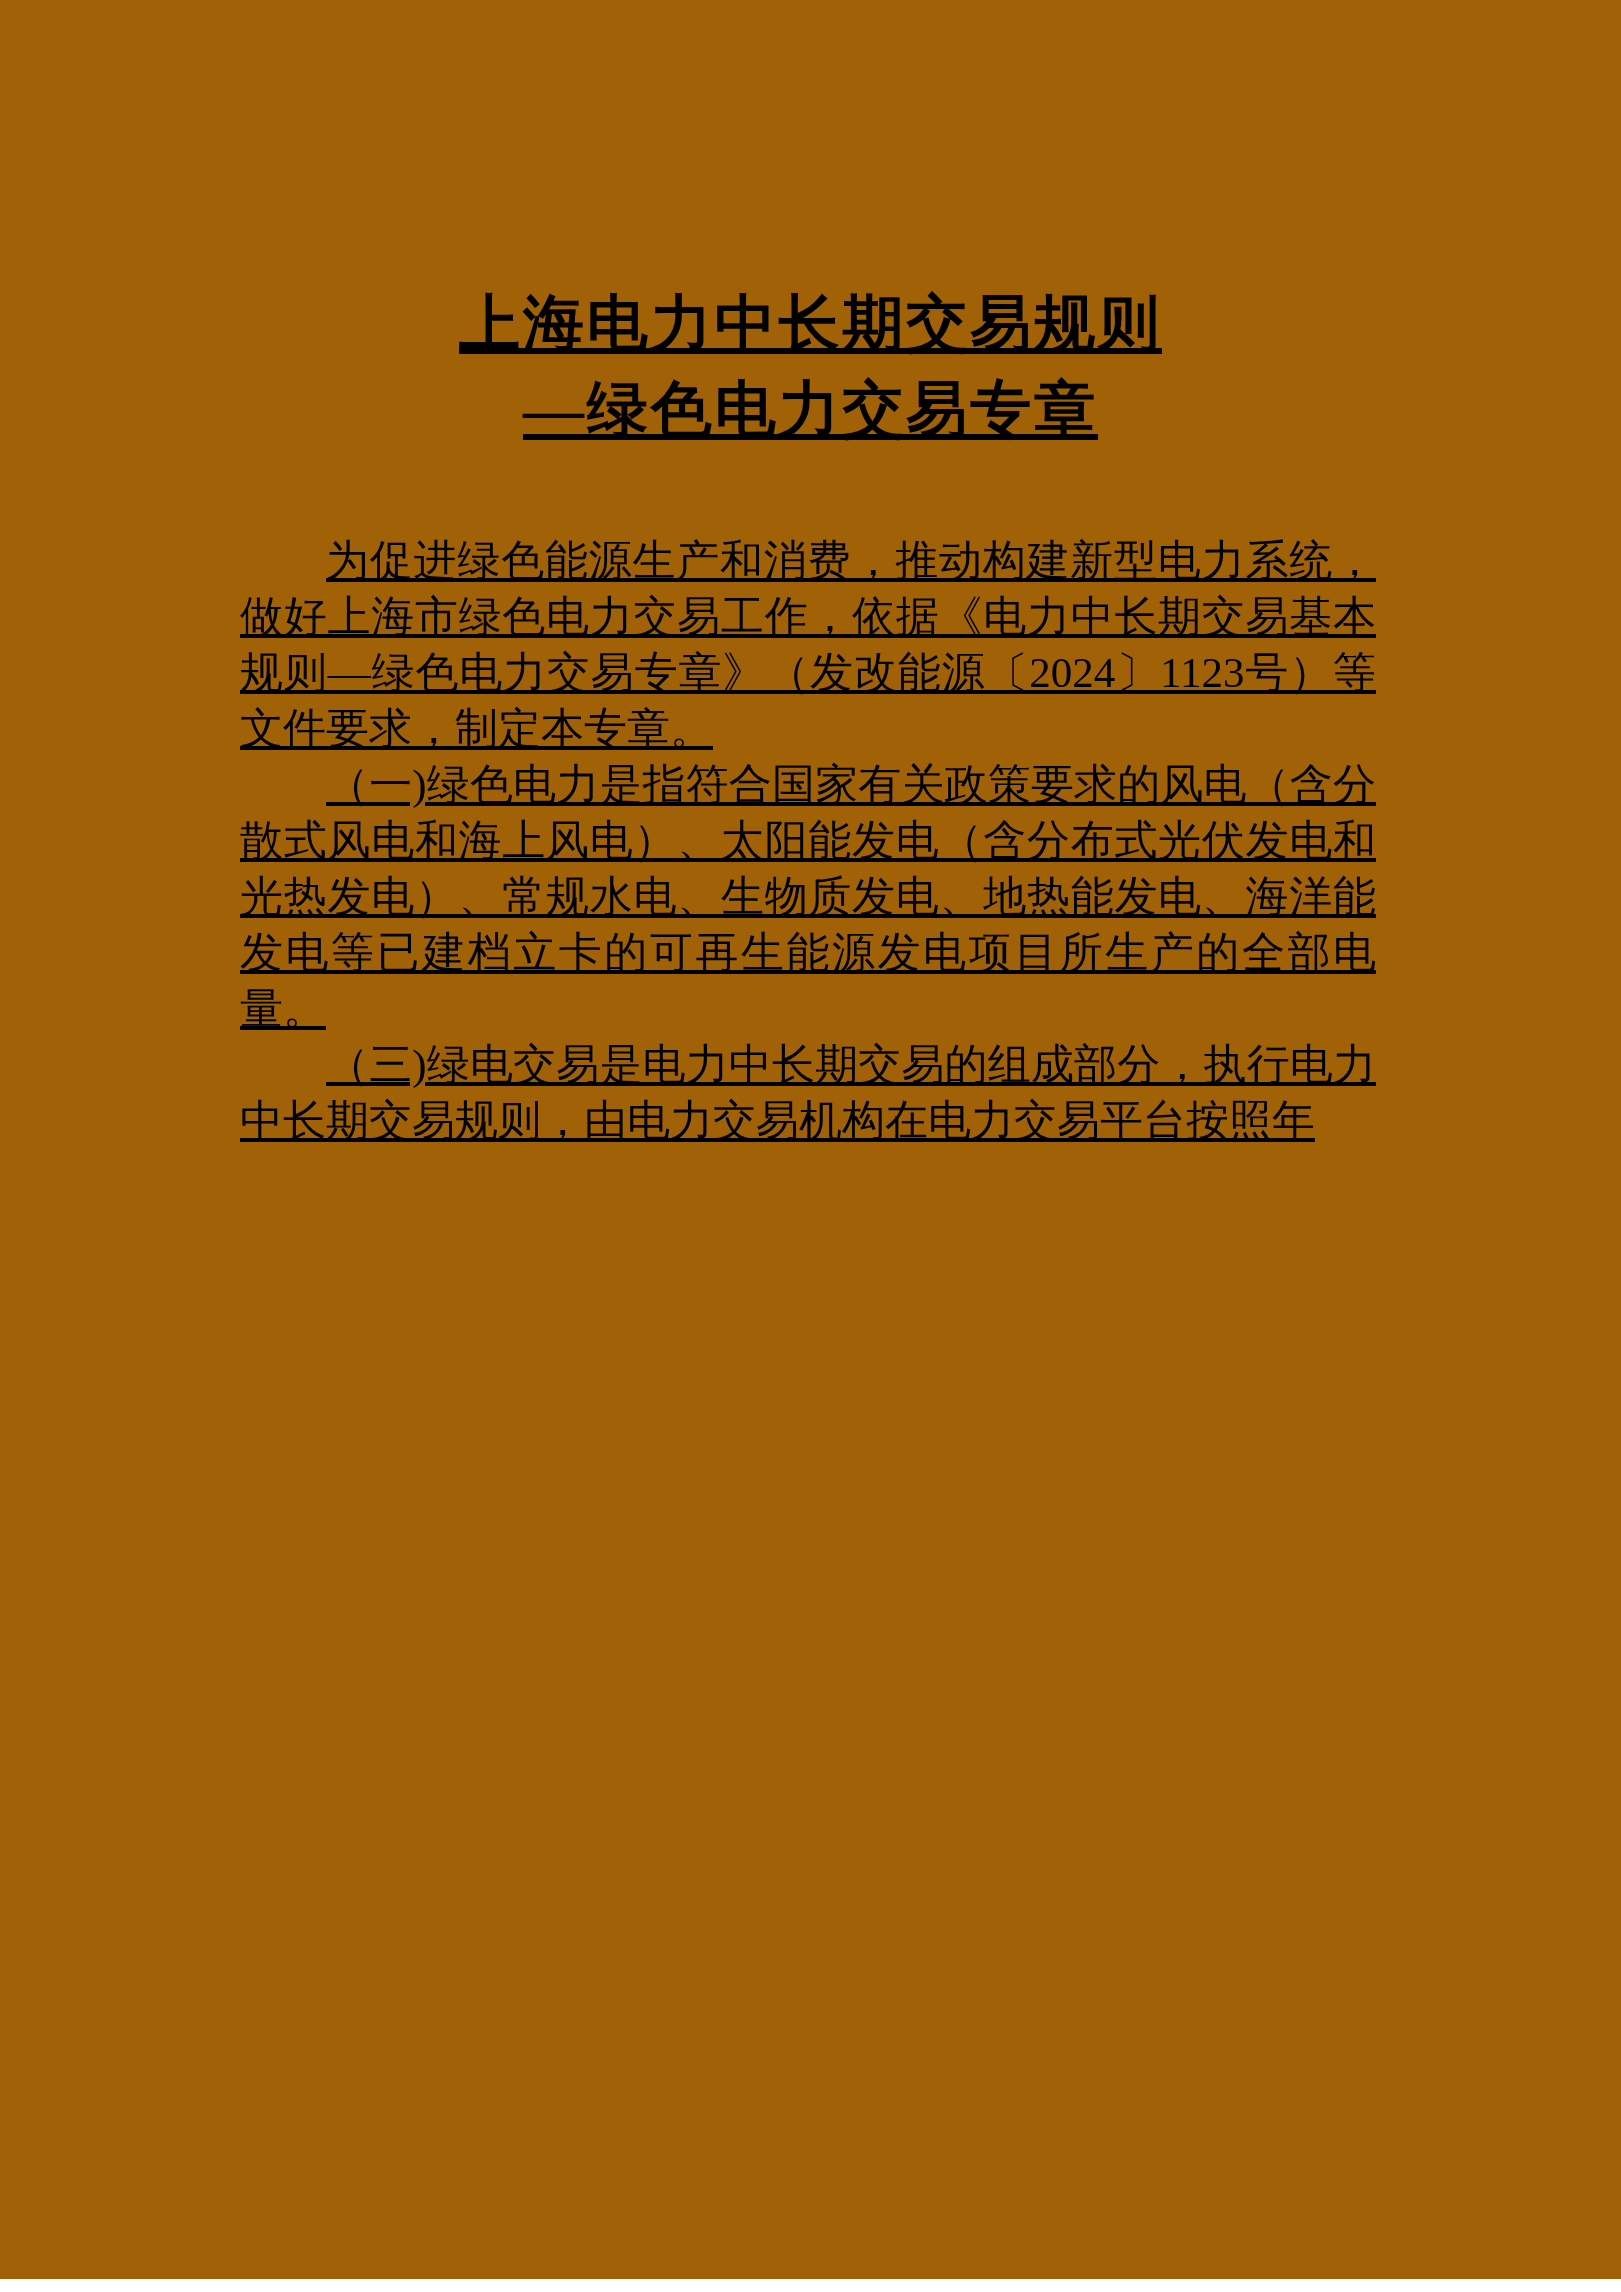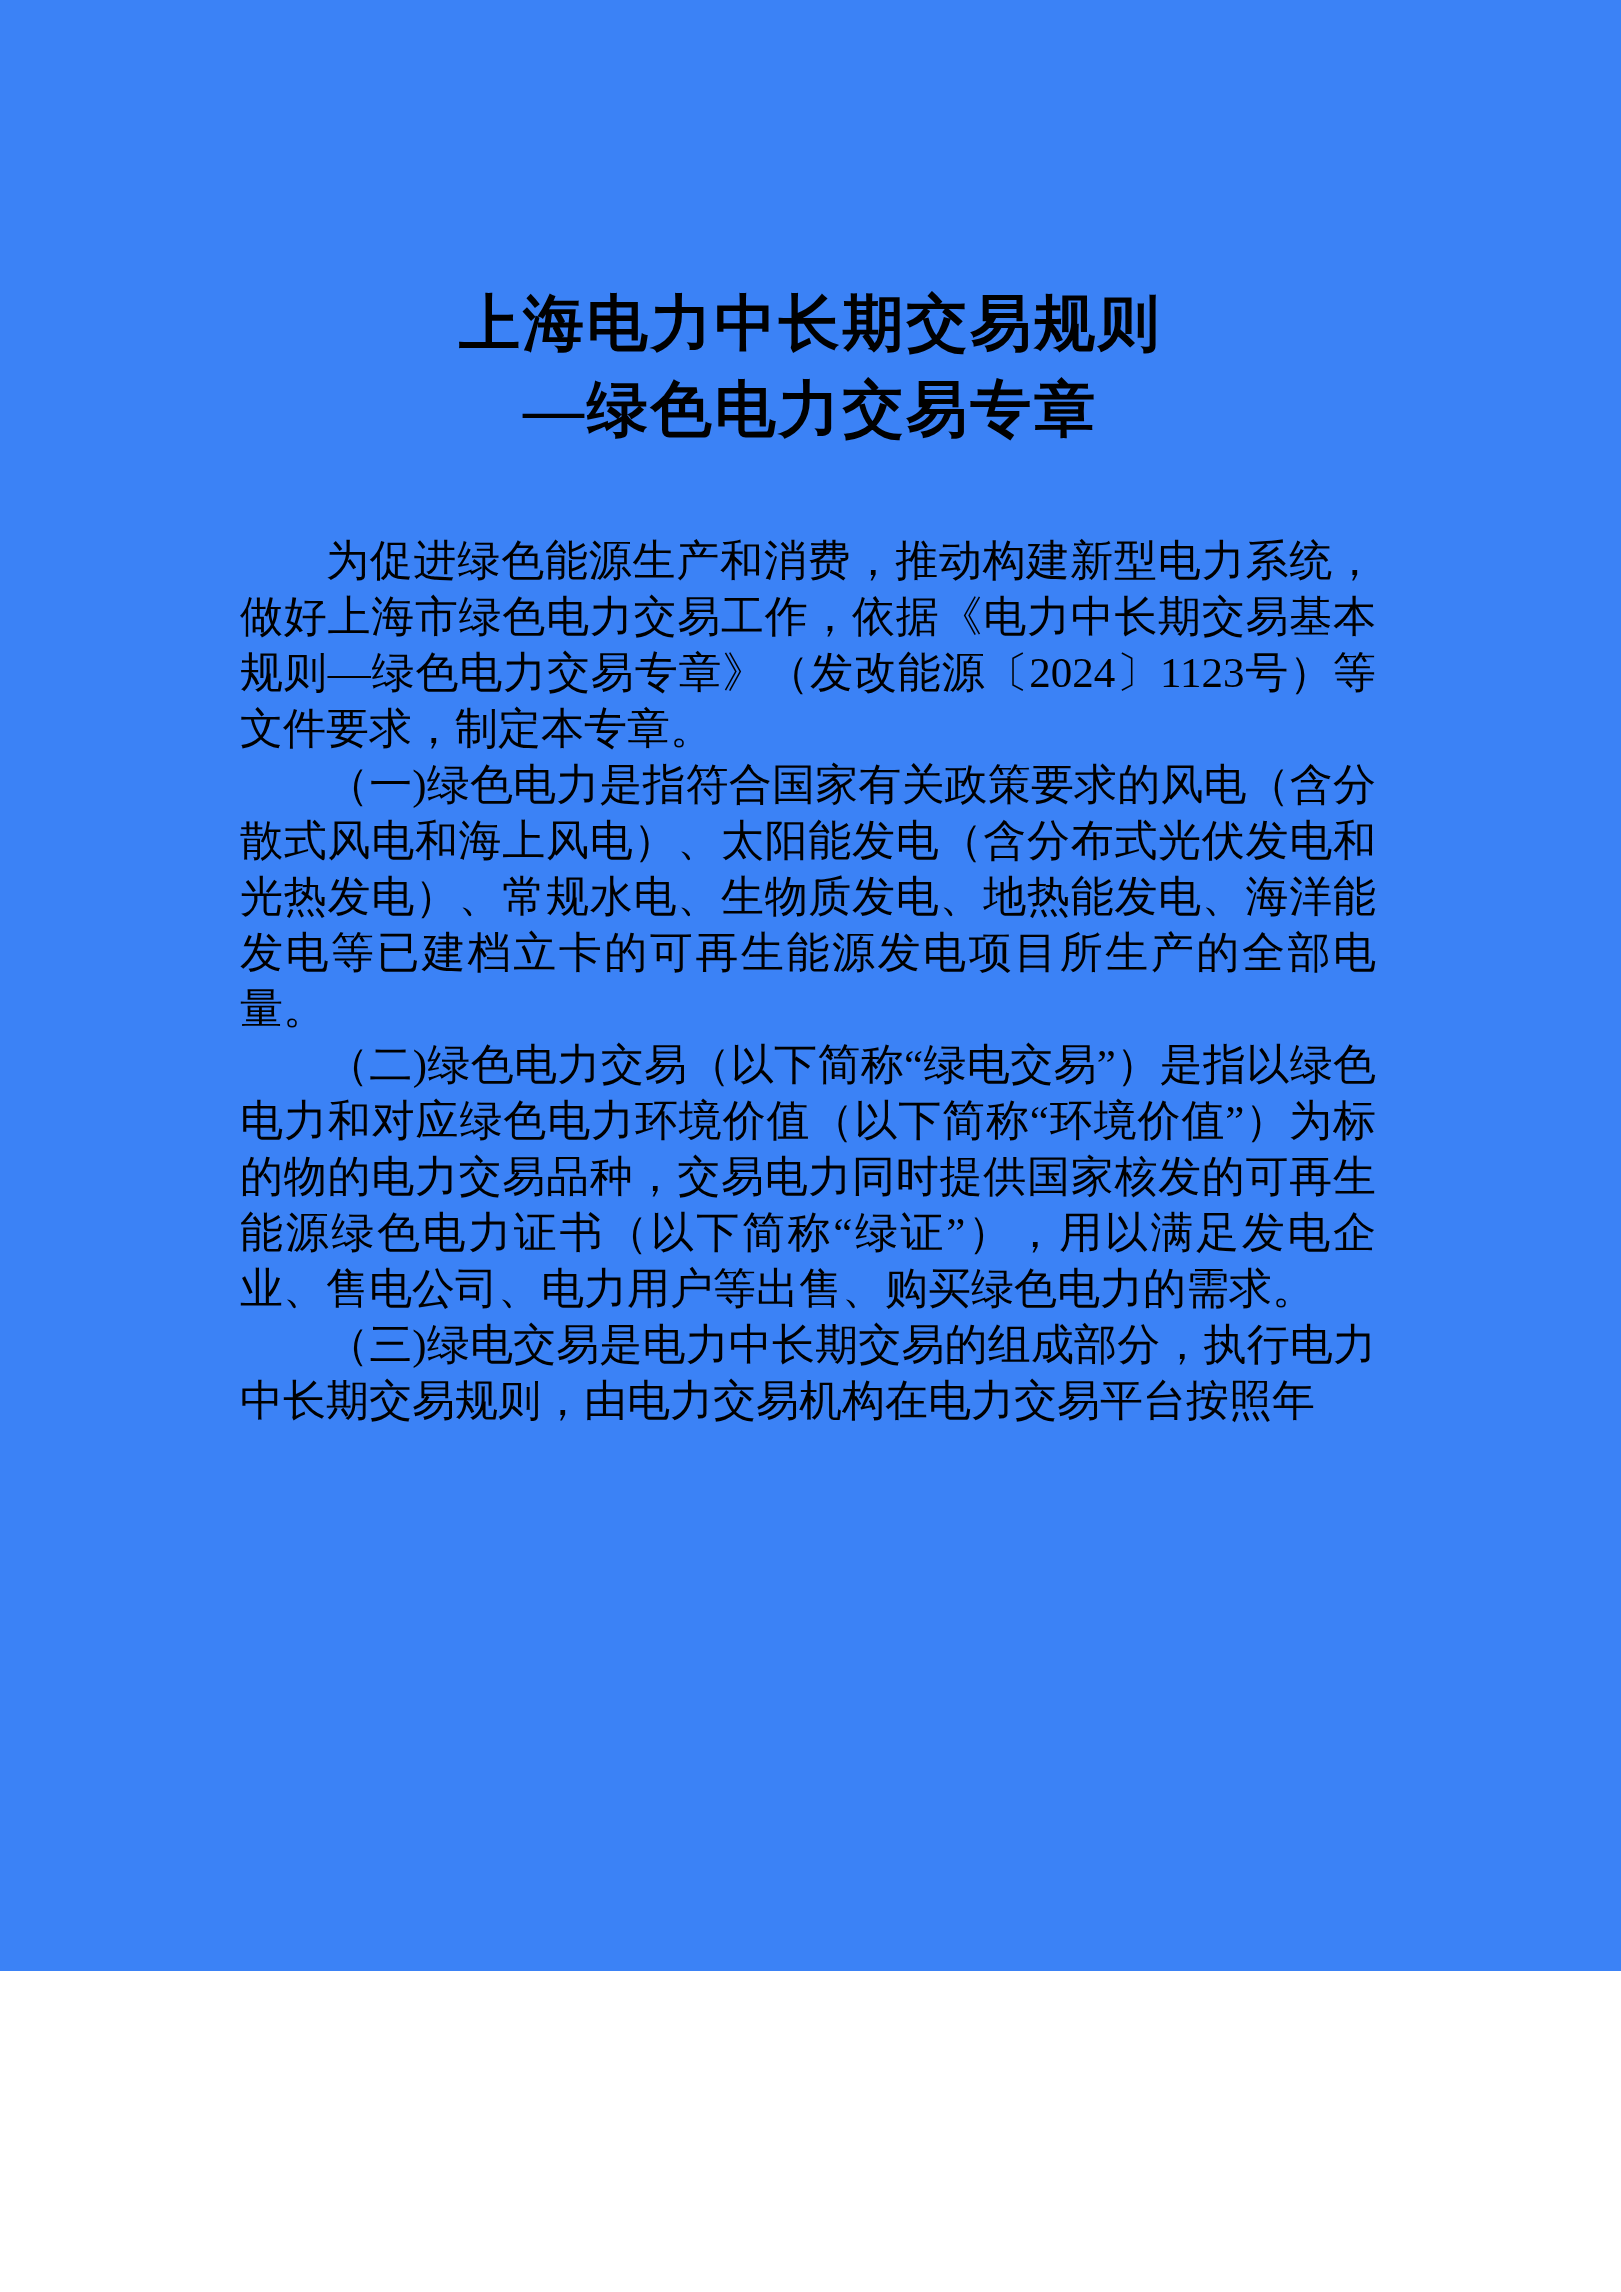--- a/index.html
+++ b/index.html
@@ -3,25 +3,26 @@
 <meta charset="utf-8">
 <style>
   html, body {
     margin: 0;
     padding: 0;
     background: #ffffff;
   }
   .page {
     position: relative;
     width: 1621px;
-    height: 1971px;
-    background: #3b82f6;
+    height: 2279px;
+    background: #a16207;
     color: #000000;
     overflow: hidden;
     box-sizing: border-box;
+    text-decoration: underline;
   }
   
   .title-block {
     padding-top: 281px;
     text-align: center;
     font-family: "Liberation Serif", "DejaVu Serif", serif;
     font-weight: 700;
     font-size: 61px;
     line-height: 86px;
     letter-spacing: 2.9px;
@@ -58,18 +59,17 @@
 <div class="page">
 
   <div class="title-block">
     <div class="title-line">上海电力中长期交易规则</div>
     <div class="title-line">—绿色电力交易专章</div>
   </div>
 
   <div class="content">
     <p class="para">为促进绿色能源生产和消费，推动构建新型电力系统，做好上海市绿色电力交易工作，依据《电力中长期交易基本规则—绿色电力交易专章》（发改能源〔2024〕1123号）等文件要求，制定本专章。</p>
     <p class="para">（一)绿色电力是指符合国家有关政策要求的风电（含分散式风电和海上风电）、太阳能发电（含分布式光伏发电和光热发电）、常规水电、生物质发电、地热能发电、海洋能发电等已建档立卡的可再生能源发电项目所生产的全部电量。</p>
-    <p class="para">（二)绿色电力交易（以下简称“绿电交易”）是指以绿色电力和对应绿色电力环境价值（以下简称“环境价值”）为标的物的电力交易品种，交易电力同时提供国家核发的可再生能源绿色电力证书（以下简称“绿证”），用以满足发电企业、售电公司、电力用户等出售、购买绿色电力的需求。</p>
     <p class="para">（三)绿电交易是电力中长期交易的组成部分，执行电力中长期交易规则，由电力交易机构在电力交易平台按照年</p>
   </div>
 
 </div>
 
 
 </body></html>

